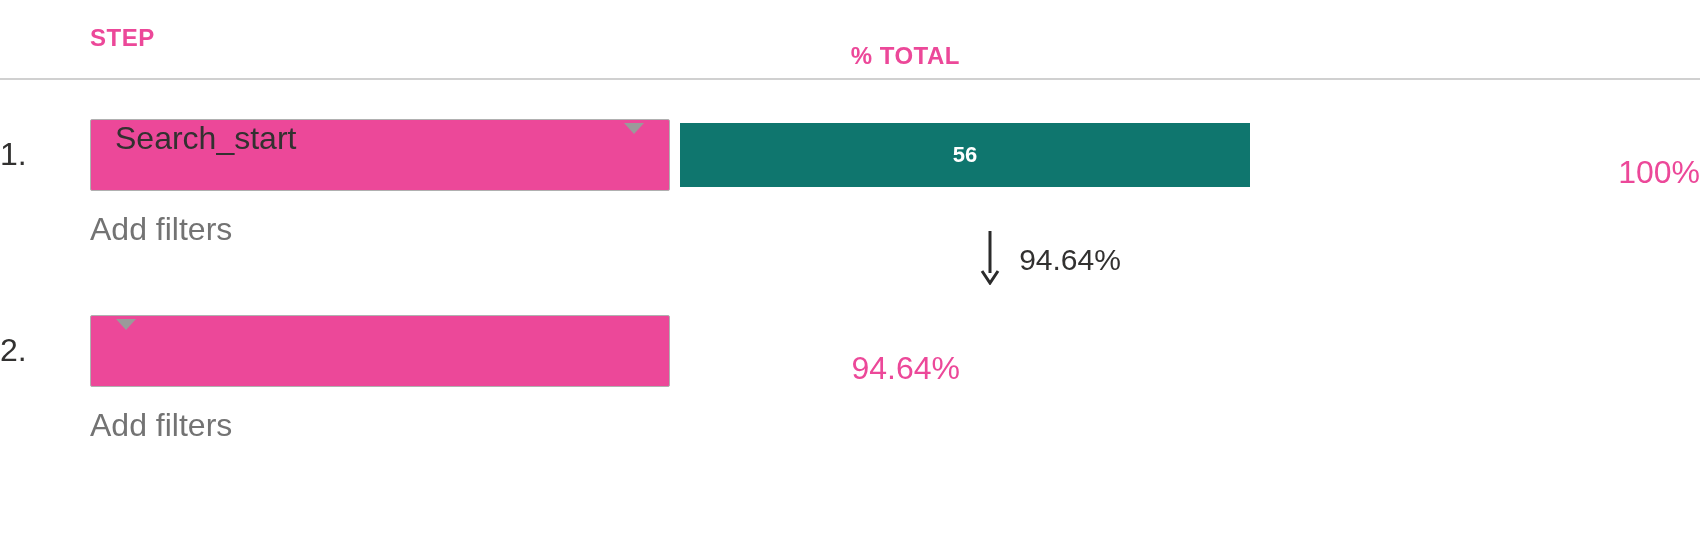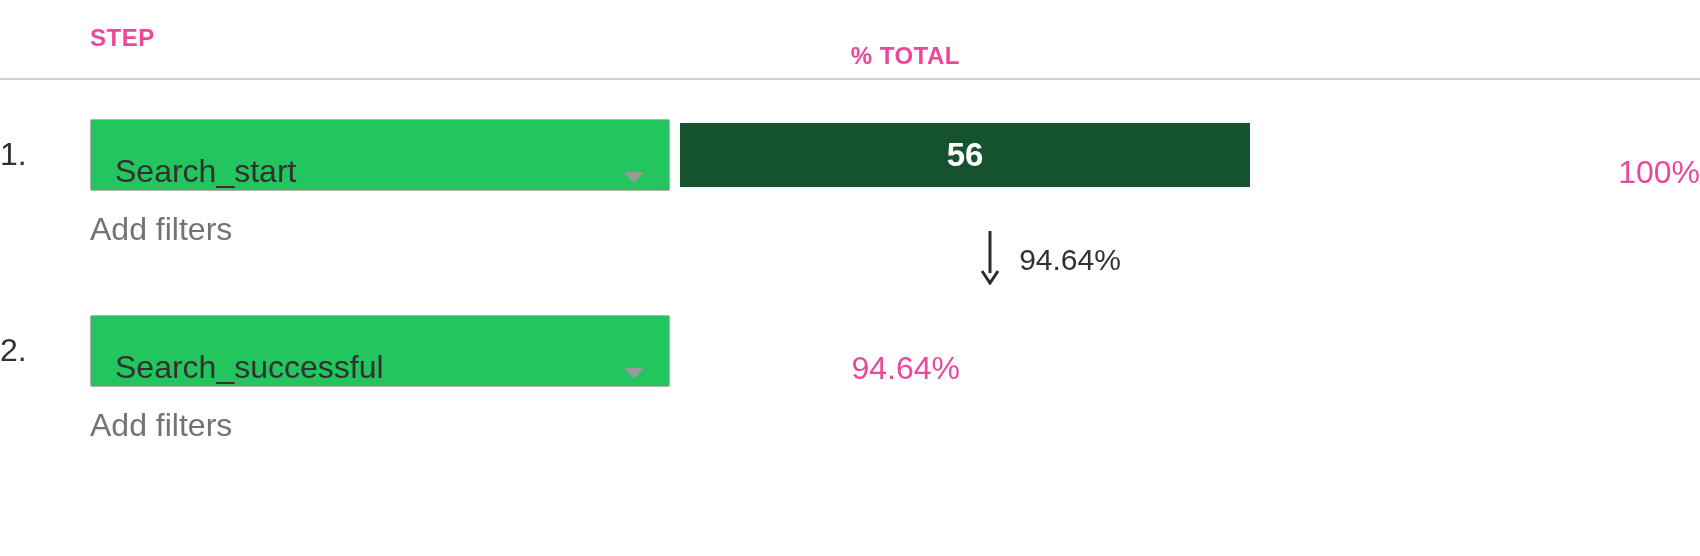--- a/index.html
+++ b/index.html
@@ -56,46 +56,46 @@
     .num {
       font-size: 32px;
       color: #323130;
     }
     .dropdown {
       width: 580px;
       height: 72px;
       border: 1.5px solid #b0b0b0;
       border-radius: 2px;
       display: flex;
-      align-items: flex-end;
+      align-items: flex-start;
       justify-content: space-between;
       padding: 0 24px;
       cursor: pointer;
-      background: #22c55e;
+      background: #ec4899;
     }
     .dropdown-label {
       font-size: 32px;
       color: #323130;
     }
     .chevron {
       color: #888;
       font-size: 18px;
     }
     .bar-wrap {
       width: 740px;
       height: 64px;
       position: relative;
       text-align: left;
     }
     .bar {
       height: 64px;
-      background: #14532d;
+      background: #0f766e;
       color: #ffffff;
       font-weight: 600;
-      font-size: 33px;
+      font-size: 22px;
       display: flex;
       align-items: center;
       justify-content: center;
     }
     .total {
       font-size: 32px;
       color: #ec4899;
     }
     .filter-row {
       display: flex;
@@ -185,21 +185,20 @@
         </span>
         <span class="transition-label">94.64%</span>
       </div>
       <div class="col-total"></div>
     </div>
 
     <div class="step-row">
       <div class="col-num num">2.</div>
       <div class="col-step">
         <div class="dropdown">
-          <span class="dropdown-label">Search_successful</span>
           <span class="chevron">
             <svg width="22" height="14" viewBox="0 0 22 14">
                 <path d="M1 1 L11 12 L21 1 Z" fill="#9a9a9a"></path>
               </svg>
           </span>
         </div>
       </div>
       <div class="col-total total">94.64%</div>
     </div>
 

